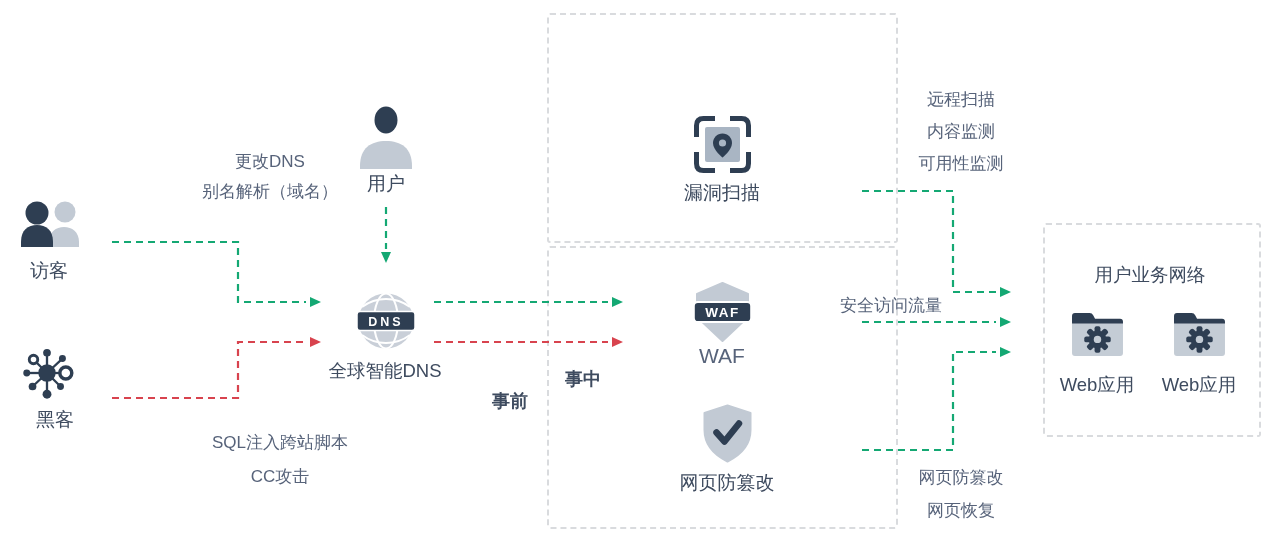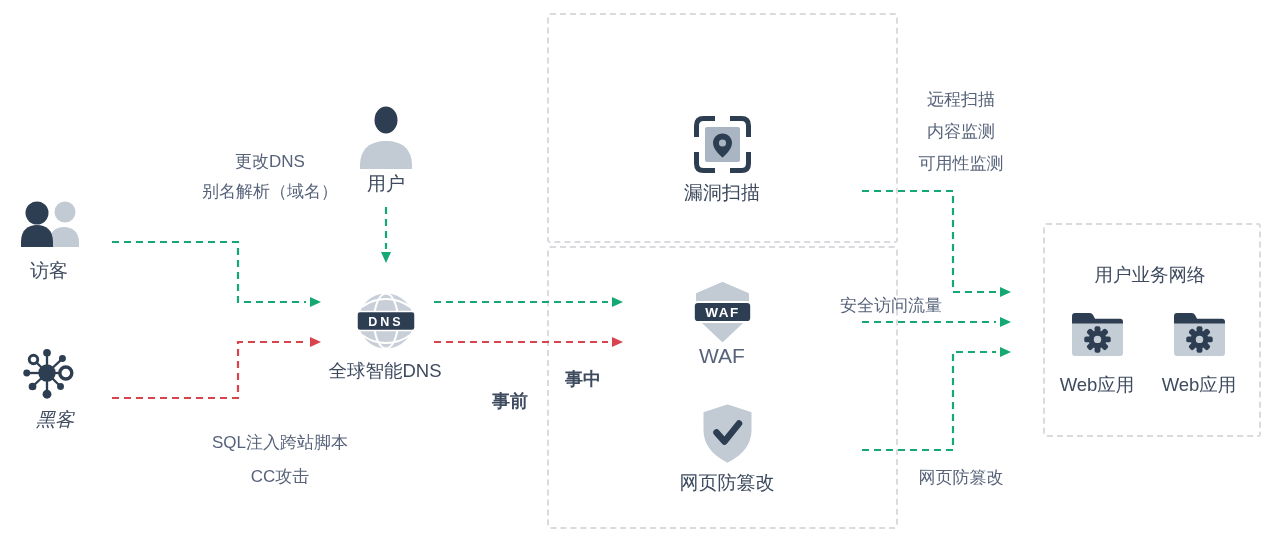--- a/index.html
+++ b/index.html
@@ -81,21 +81,21 @@
       <circle cx="28" cy="7" r="4"></circle>
       <circle cx="44" cy="13" r="3.6"></circle>
       <circle cx="42" cy="42" r="3.6"></circle>
       <circle cx="28" cy="50" r="4.6"></circle>
       <circle cx="13" cy="42" r="4"></circle>
       <circle cx="7" cy="28" r="3.6"></circle>
     </g>
     <circle cx="47.5" cy="28" r="6.2" fill="#fff" stroke="var(--navy)" stroke-width="3.6"></circle>
     <circle cx="14" cy="14" r="4.4" fill="#fff" stroke="var(--navy)" stroke-width="3"></circle>
   </svg>
-  <div class="node-label" style="left:15px; top:407px; width:80px;font-style:italic;">黑客</div>
+  <div class="node-label" style="left:15px; top:407px; width:80px;">黑客</div>
 
   <div class="annot" style="left:190px; top:426px; width:180px; line-height:34px;">
     <div>SQL注入跨站脚本</div>
     <div>CC攻击</div>
   </div>
 
   <div class="annot" style="left:180px; top:147px; width:180px; line-height:30px;">
     <div>更改DNS</div>
     <div>别名解析（域名）</div>
   </div>
@@ -150,20 +150,21 @@
   <div class="annot" style="left:881px; top:84px; width:160px; line-height:32px;">
     <div>远程扫描</div>
     <div>内容监测</div>
     <div>可用性监测</div>
   </div>
 
   <div class="annot" style="left:816px; top:294px; width:150px;">安全访问流量</div>
 
   <div class="annot" style="left:881px; top:461px; width:160px; line-height:33px;">
     <div>网页防篡改</div>
+    <div>网页恢复</div>
   </div>
 
   <div class="node-label" style="left:1043px; top:262px; width:214px; font-size:18.5px;">用户业务网络</div>
 
   <div class="abs" style="left:1054px; top:310px; width:86px; text-align:center;">
     <svg width="57" height="49" viewBox="0 0 58 50" style="margin:0 auto;">
       <path fill="var(--navy)" d="M3,14 V6 a3,3 0 0 1 3,-3 h15 a4,4 0 0 1 3.6,2.3 L26.5,9 H52 a3,3 0 0 1 3,3 v2 z"></path>
       <path fill="#c4ccd5" d="M3,14 h52 v30 a3,3 0 0 1 -3,3 H6 a3,3 0 0 1 -3,-3 z"></path>
       <g transform="translate(29,30)">
         <g fill="var(--navy)">

